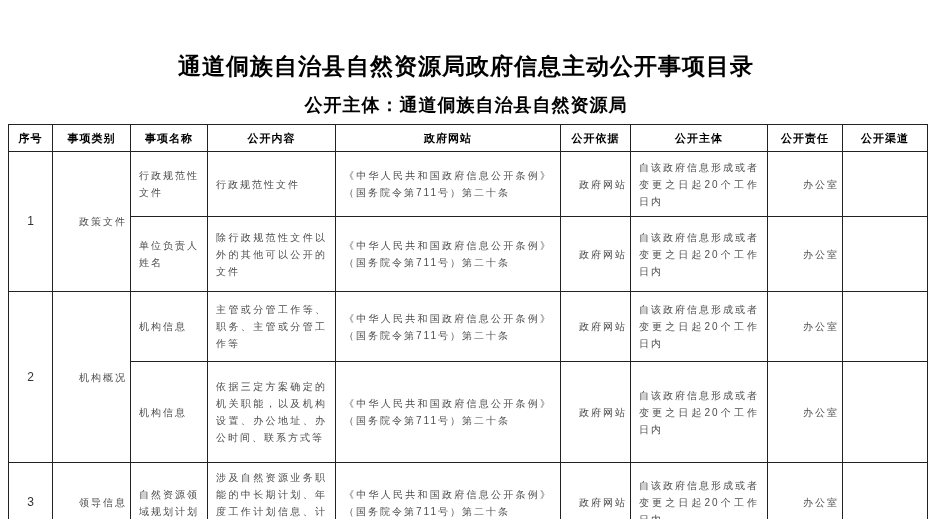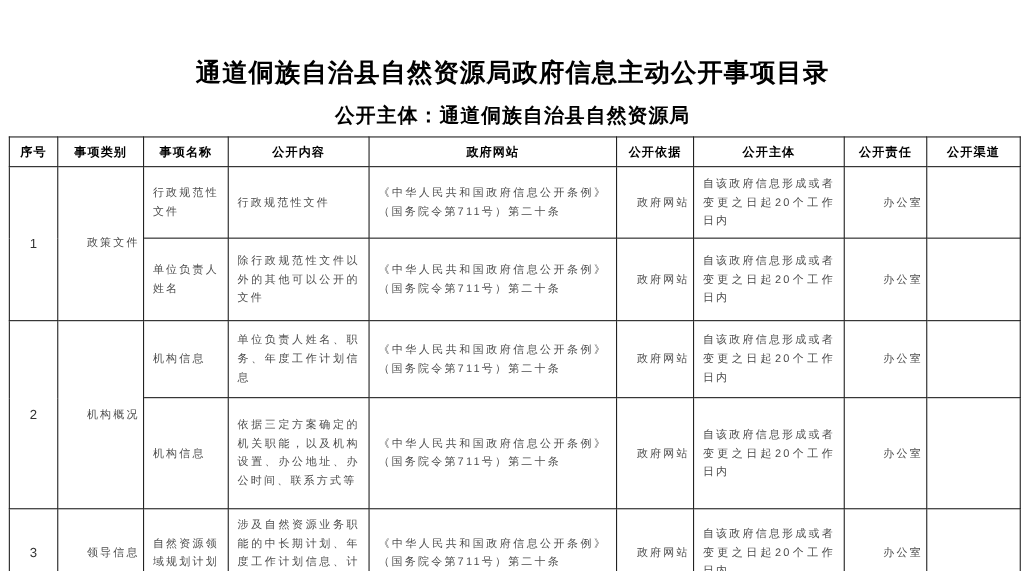--- a/index.html
+++ b/index.html
@@ -120,21 +120,21 @@
         <td class="c-just">《中华人民共和国政府信息公开条例》（国务院令第711号）第二十条</td>
         <td class="c-center">政府网站</td>
         <td class="c-just">自该政府信息形成或者变更之日起20个工作日内</td>
         <td class="c-center">办公室</td>
         <td></td>
       </tr>
       <tr class="h70">
         <td class="c-seq" rowspan="2">2</td>
         <td class="c-center" rowspan="2">机构概况</td>
         <td class="c-just">机构信息</td>
-        <td class="c-just">单位负责人姓名、职务、年度工作计划信息</td>
+        <td class="c-just">主管或分管工作等、职务、主管或分管工作等</td>
         <td class="c-just">《中华人民共和国政府信息公开条例》（国务院令第711号）第二十条</td>
         <td class="c-center">政府网站</td>
         <td class="c-just">自该政府信息形成或者变更之日起20个工作日内</td>
         <td class="c-center">办公室</td>
         <td></td>
       </tr>
       <tr class="h101">
         <td class="c-just">机构信息</td>
         <td class="c-just">依据三定方案确定的机关职能，以及机构设置、办公地址、办公时间、联系方式等</td>
         <td class="c-just">《中华人民共和国政府信息公开条例》（国务院令第711号）第二十条</td>

